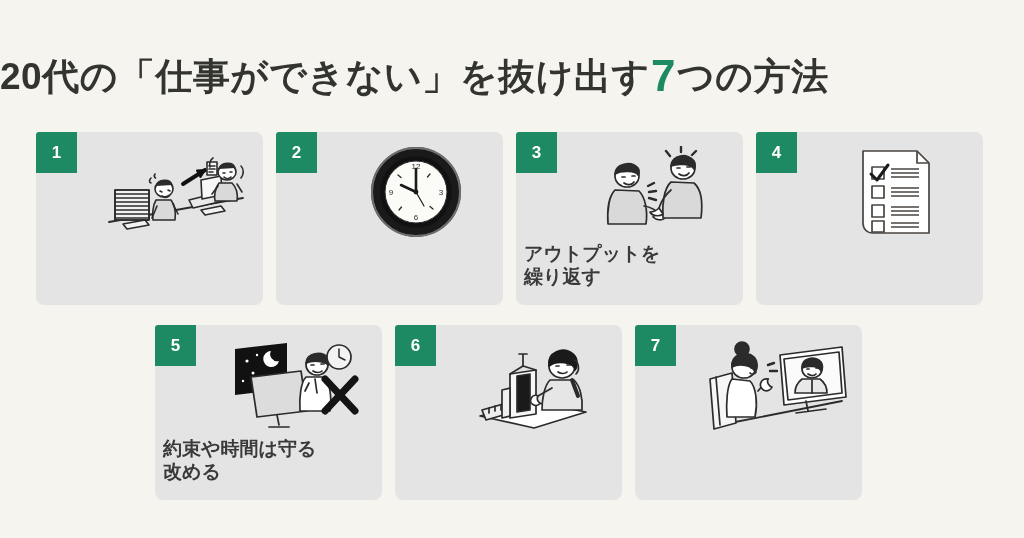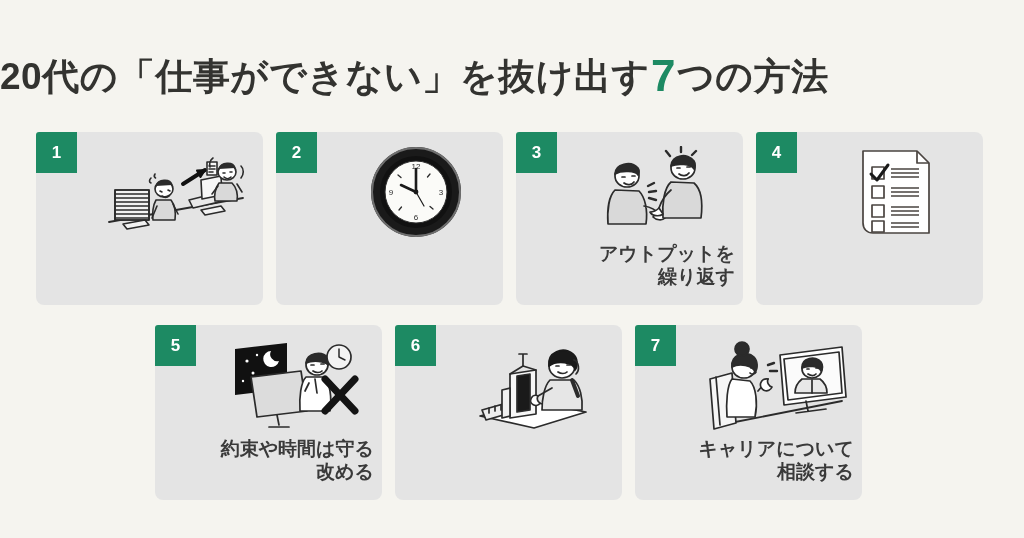--- a/index.html
+++ b/index.html
@@ -89,21 +89,21 @@
     justify-content: center;
     pointer-events: none;
   }
   .illus svg { display: block; }
 
   .card-label {
     position: absolute;
     left: 8px;
     right: 8px;
     bottom: 14px;
-    text-align: right;
+    text-align: left;
     font-size: 19px;
     font-weight: 700;
     color: #3a3a3a;
     line-height: 1.25;
     white-space: pre-line;
   }
   #row-1 .card-label { bottom: 16px; }
   #row-2 .card-label { bottom: 16px; }
 </style>
 </head>
@@ -373,17 +373,15 @@
             <path d="M105 30h2M114 29h2"></path>
             <path d="M106 35c3 2 6 2 8 0"></path>
             <path d="M100 40c-5 4-7 10-7 14h32c0-6-3-11-7-14z" fill="#e8e8e8"></path>
             <path d="M110 41 L110 54"></path>
           </g>
 
           <path d="M104 62 L106 72 M94 74 L124 70"></path>
         </g>
       </svg>
     </div>
-    <div class="card-label">キャリアについて
-相談する</div>
   </div>
 
 </div>
 
 </body></html>

